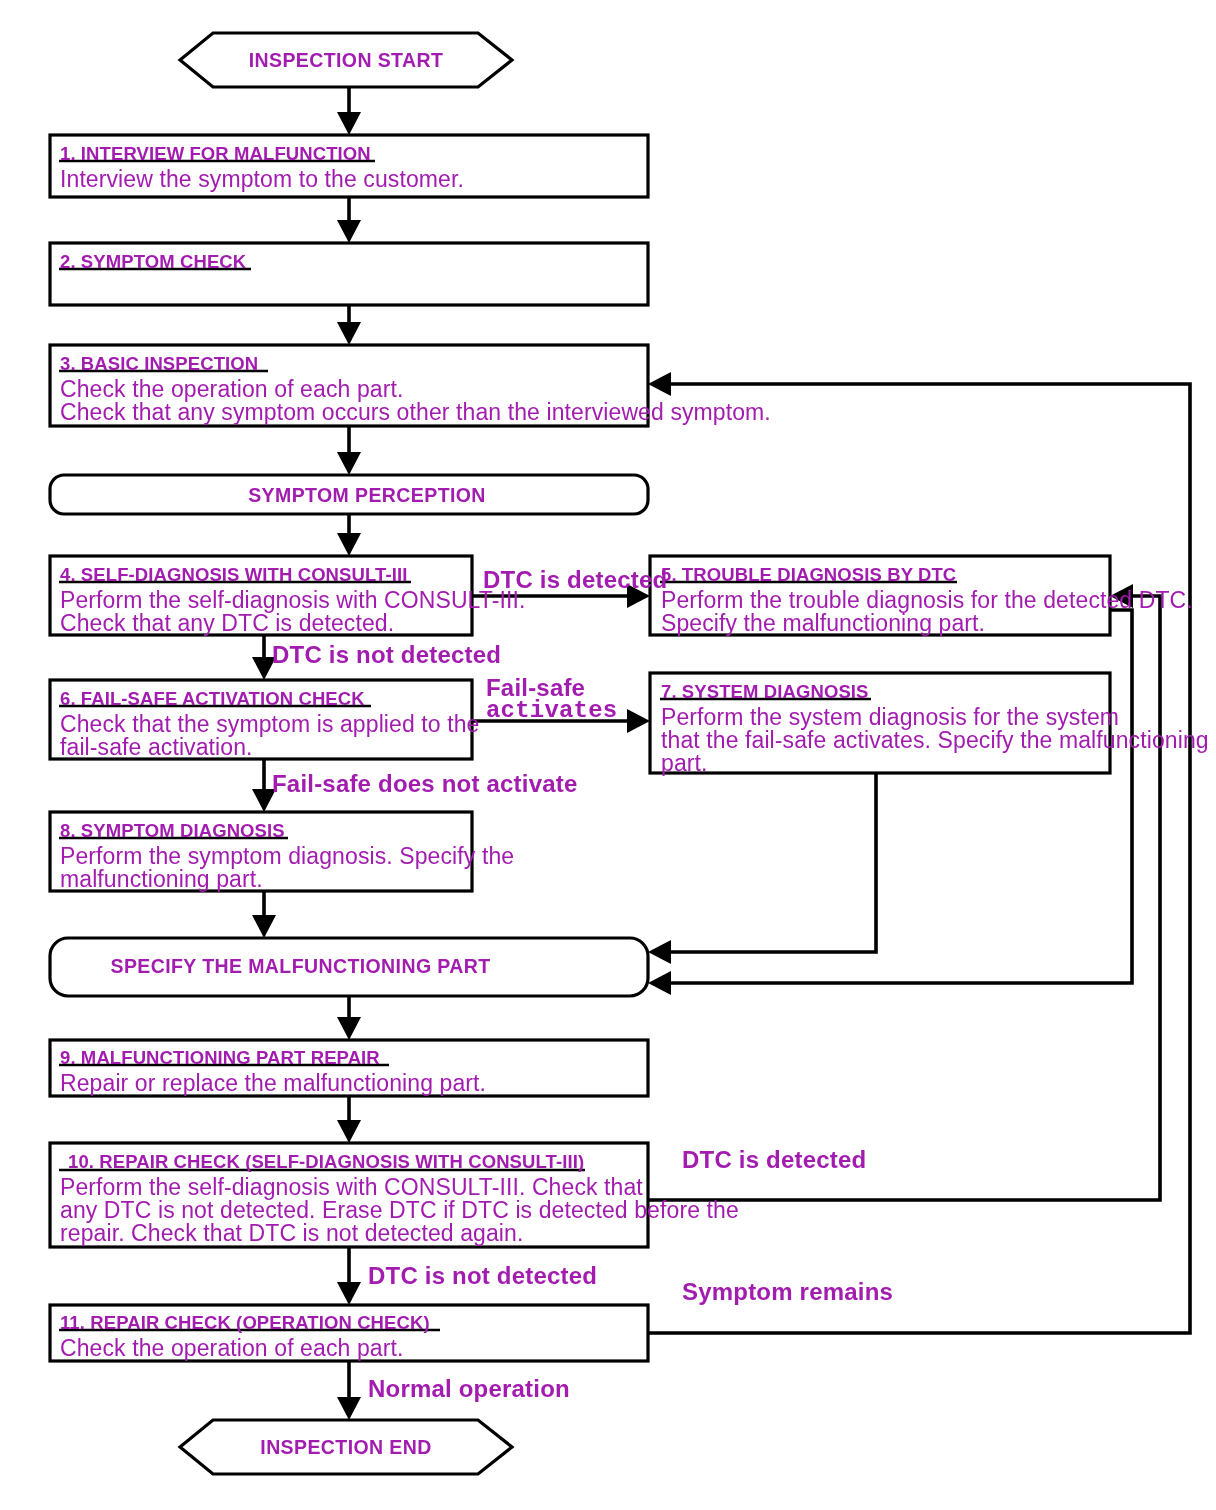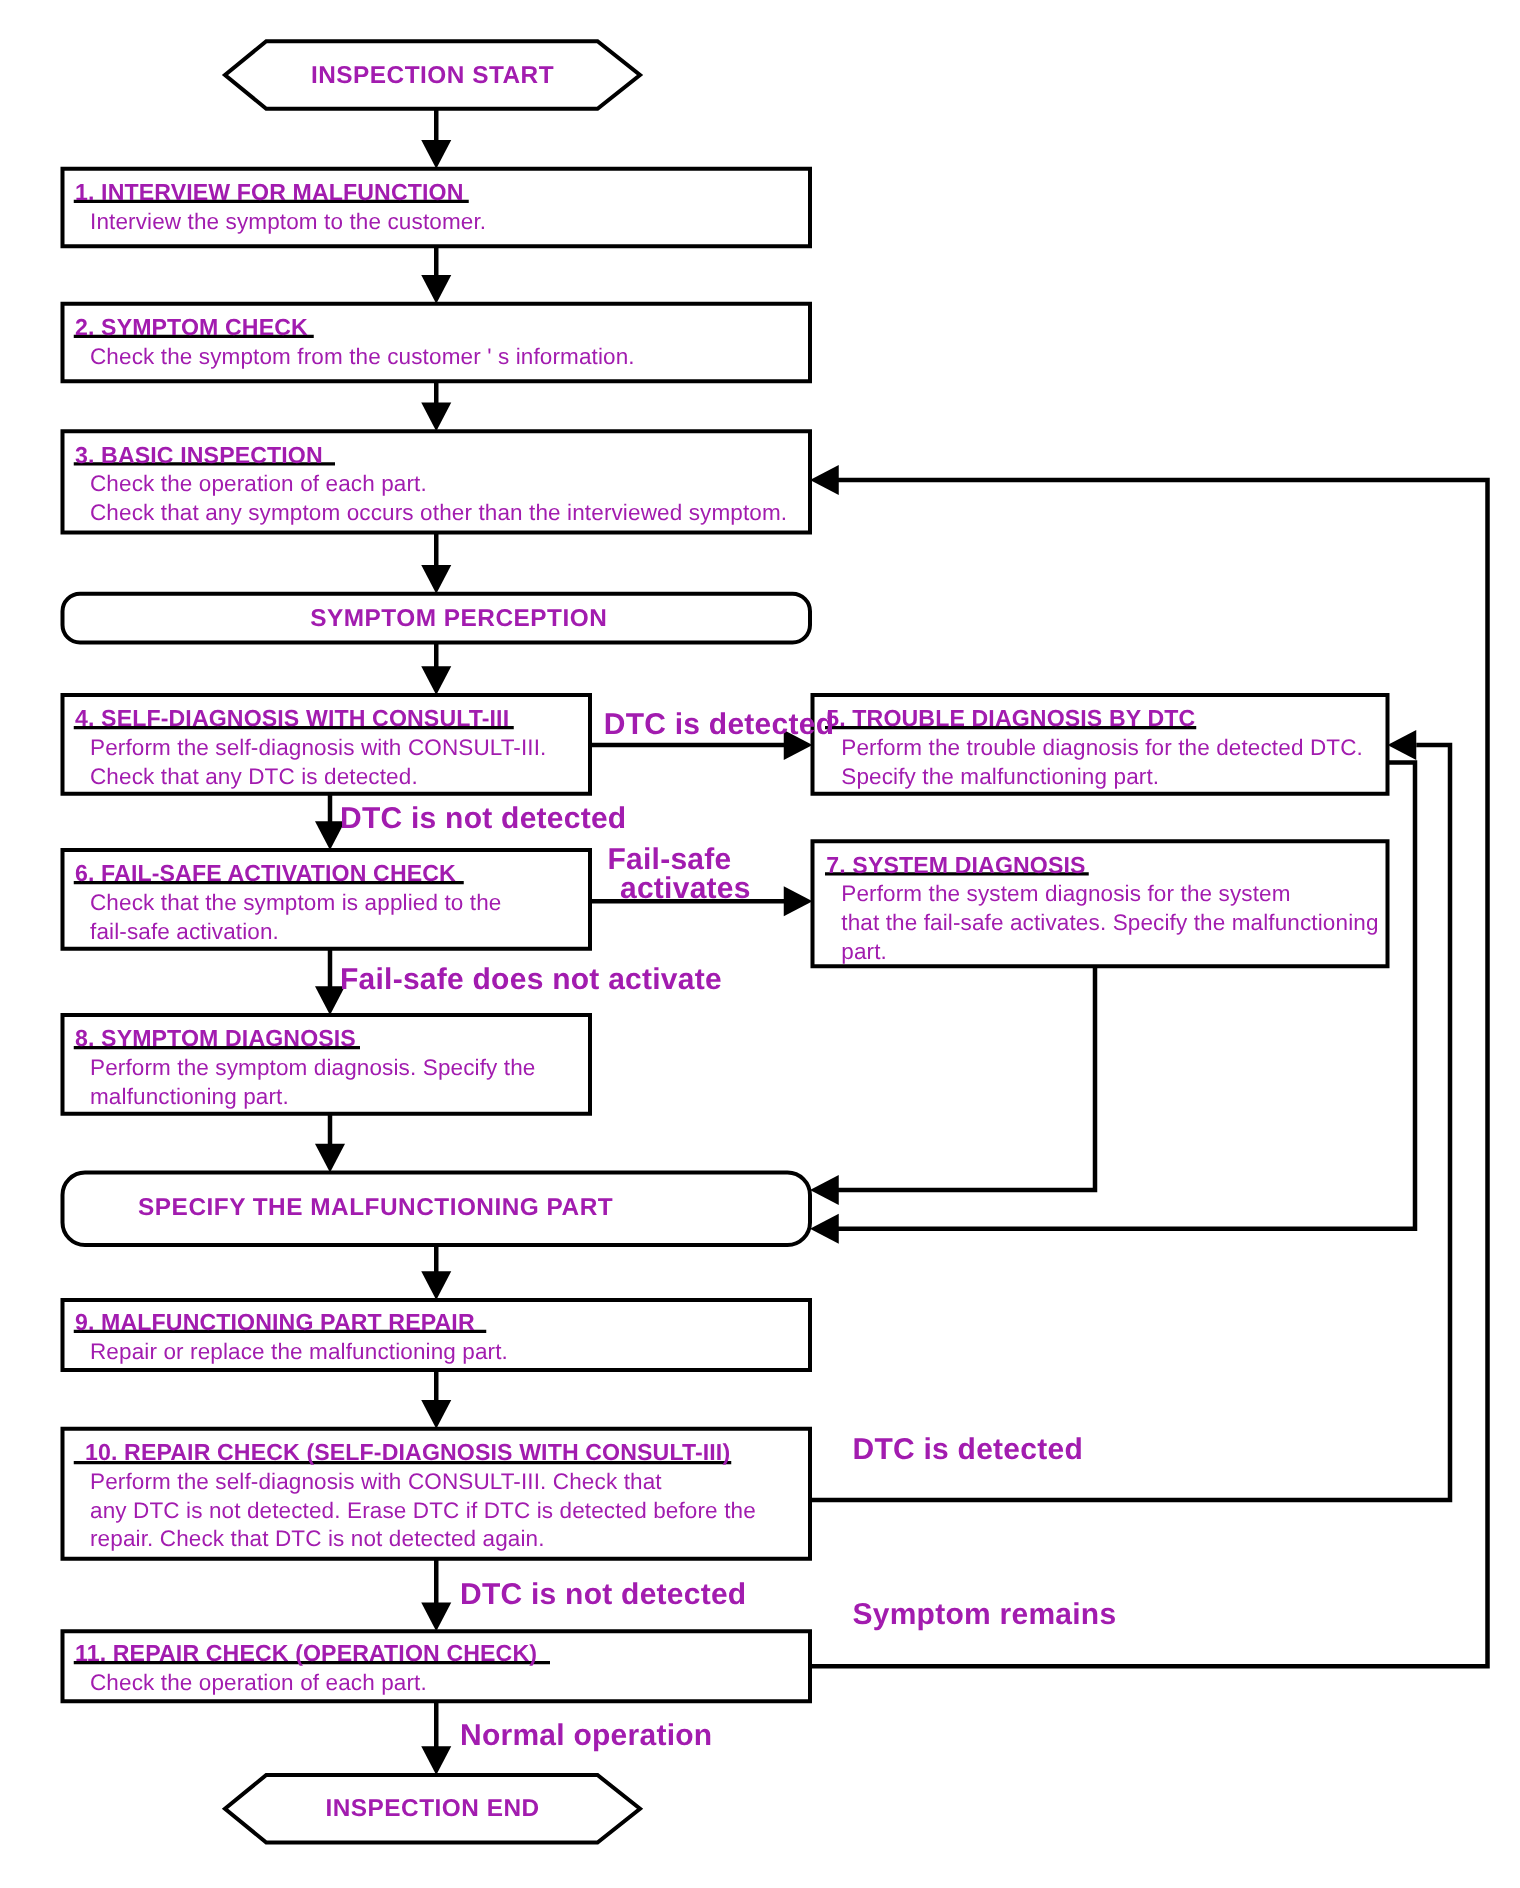--- a/index.html
+++ b/index.html
@@ -59,24 +59,23 @@
     font-size: 19.5px;
     font-weight: bold;
     letter-spacing: 0.4px;
   }
   .box-title {
     font-size: 18.5px;
     font-weight: bold;
     letter-spacing: 0.1px;
   }
   .box-body {
-    font-size: 18px;
+    font-size: 23px;
     font-weight: normal;
     letter-spacing: 0.1px;
-    margin-left: 12px;
   }
   .edge-label {
     font-size: 24px;
     font-weight: bold;
     letter-spacing: 0.2px;
   }
 </style>
 </head>
 <body>
 
@@ -184,21 +183,20 @@
   <div class="txt term-label" style="left:180px; top:51px; width:332px; text-align:center;">INSPECTION START</div>
   <div class="txt term-label" style="left:180px; top:1438px; width:332px; text-align:center;">INSPECTION END</div>
 
   <div class="txt round-label" style="left:50px; top:486px; width:634px; text-align:center;">SYMPTOM PERCEPTION</div>
   <div class="txt round-label" style="left:50px; top:957px; width:501px; text-align:center;">SPECIFY THE MALFUNCTIONING PART</div>
 
   <div class="txt box-title" style="left:60px; top:145px;">1. INTERVIEW FOR MALFUNCTION</div>
   <div class="txt box-body" style="left:60px; top:168px;">Interview the symptom to the customer.</div>
 
   <div class="txt box-title" style="left:60px; top:253px;">2. SYMPTOM CHECK</div>
-  <div class="txt box-body" style="left:60px; top:276px;">Check the symptom from the customer ' s information.</div>
 
   <div class="txt box-title" style="left:60px; top:355px;">3. BASIC INSPECTION</div>
   <div class="txt box-body" style="left:60px; top:378px;">Check the operation of each part.</div>
   <div class="txt box-body" style="left:60px; top:401px;">Check that any symptom occurs other than the interviewed symptom.</div>
 
   <div class="txt box-title" style="left:60px; top:566px;">4. SELF-DIAGNOSIS WITH CONSULT-III</div>
   <div class="txt box-body" style="left:60px; top:589px;">Perform the self-diagnosis with CONSULT-III.</div>
   <div class="txt box-body" style="left:60px; top:612px;">Check that any DTC is detected.</div>
 
   <div class="txt box-title" style="left:661px; top:566px;">5. TROUBLE DIAGNOSIS BY DTC</div>
@@ -225,20 +223,20 @@
   <div class="txt box-body" style="left:60px; top:1176px;">Perform the self-diagnosis with CONSULT-III. Check that</div>
   <div class="txt box-body" style="left:60px; top:1199px;">any DTC is not detected. Erase DTC if DTC is detected before the</div>
   <div class="txt box-body" style="left:60px; top:1222px;">repair. Check that DTC is not detected again.</div>
 
   <div class="txt box-title" style="left:60px; top:1314px;">11. REPAIR CHECK (OPERATION CHECK)</div>
   <div class="txt box-body" style="left:60px; top:1337px;">Check the operation of each part.</div>
 
   <div class="txt edge-label" style="left:483px; top:568px;">DTC is detected</div>
   <div class="txt edge-label" style="left:272px; top:643px;">DTC is not detected</div>
   <div class="txt edge-label" style="left:486px; top:676px;">Fail-safe</div>
-  <div class="txt edge-label" style="left:496px; top:699px;">activates</div>
+  <div class="txt edge-label" style="left:486px; top:699px;font-family:Liberation Mono, monospace;">activates</div>
   <div class="txt edge-label" style="left:272px; top:772px;">Fail-safe does not activate</div>
   <div class="txt edge-label" style="left:682px; top:1148px;">DTC is detected</div>
   <div class="txt edge-label" style="left:368px; top:1264px;">DTC is not detected</div>
   <div class="txt edge-label" style="left:682px; top:1280px;">Symptom remains</div>
   <div class="txt edge-label" style="left:368px; top:1377px;">Normal operation</div>
 
 </div>
 
 </body></html>

